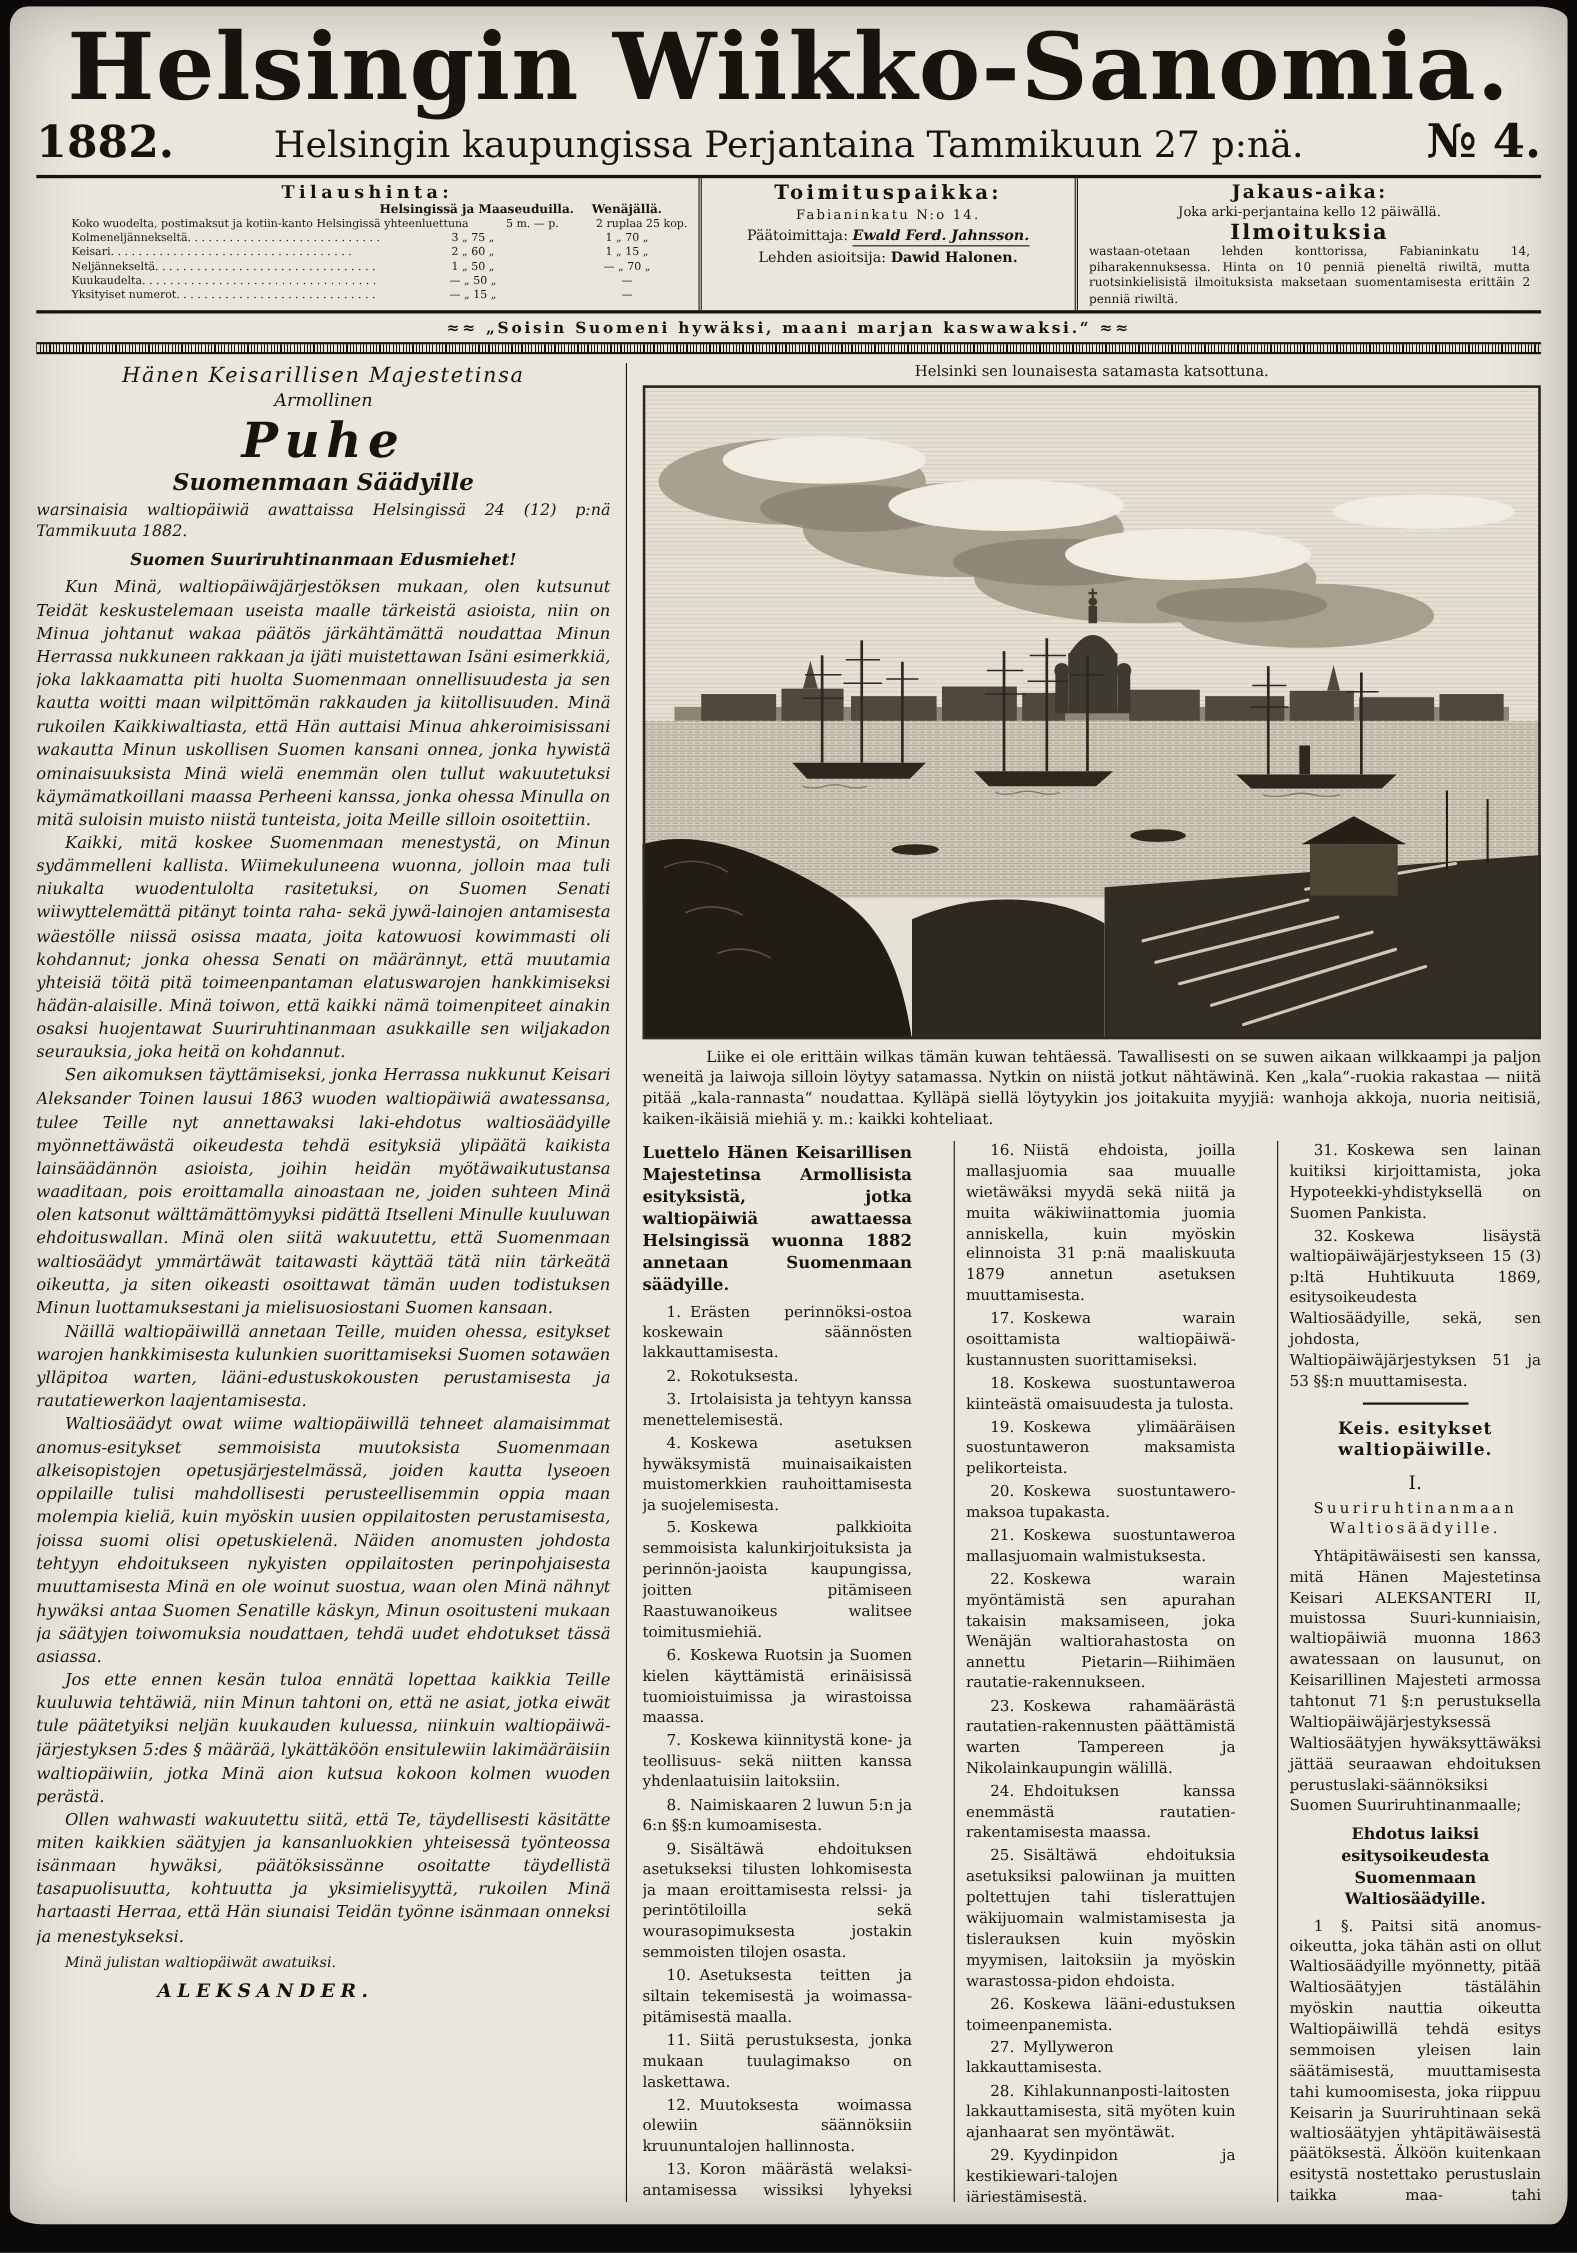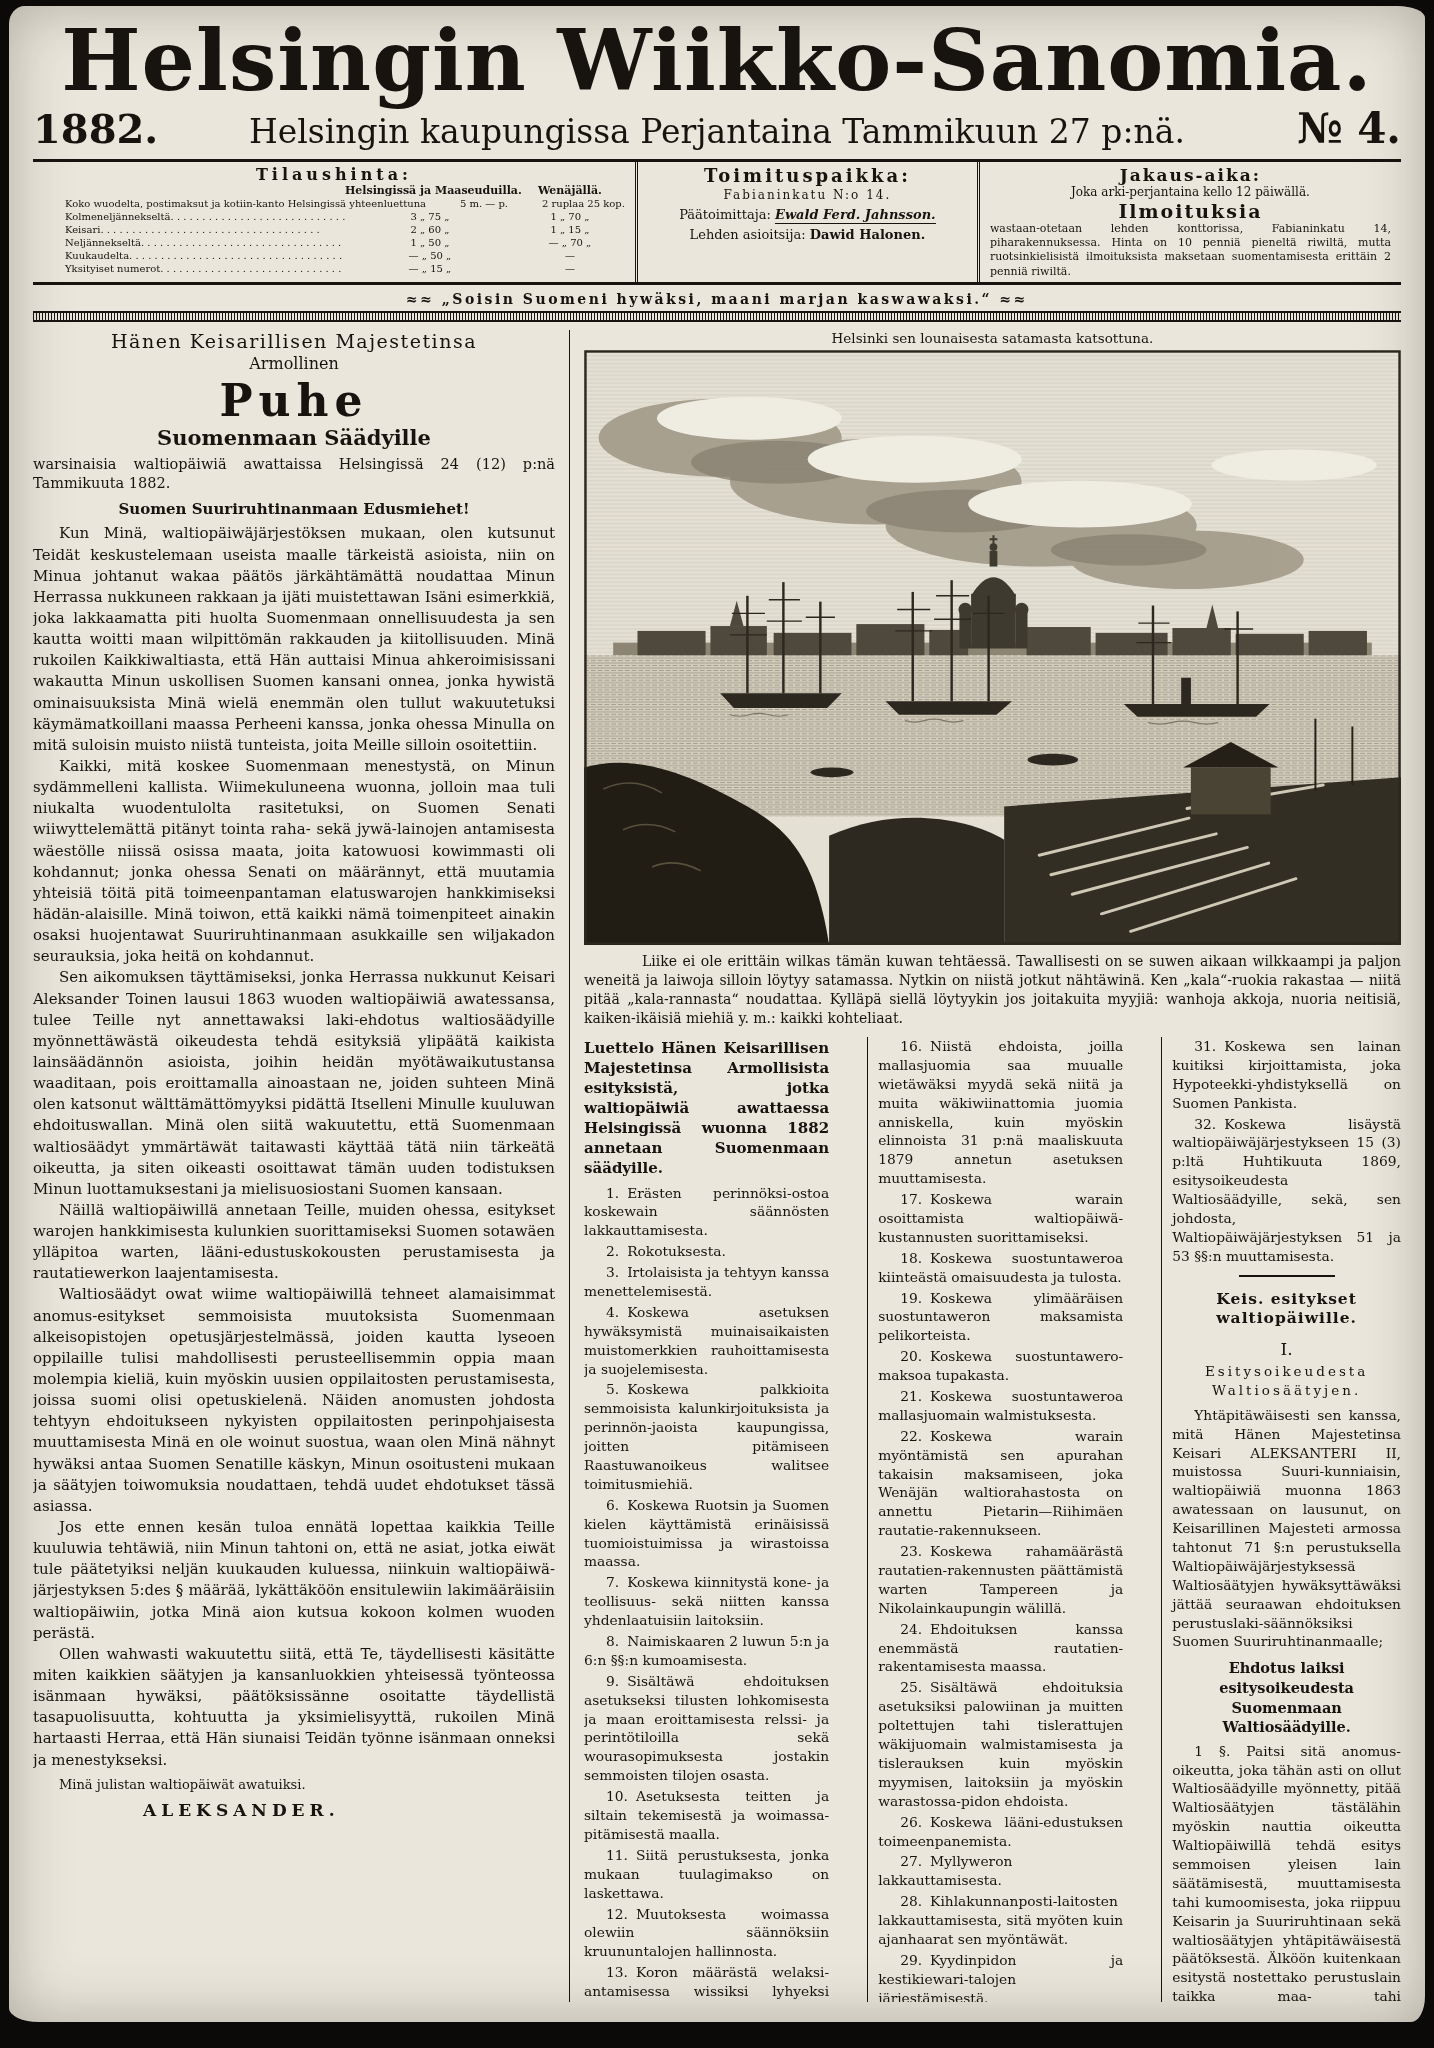--- a/index.html
+++ b/index.html
@@ -46,21 +46,21 @@
   .ads-body{font-size:11px;text-align:justify;line-height:1.3;margin:0;}
   
   .motto{text-align:center;font-size:14px;font-weight:bold;letter-spacing:2.5px;margin:6px 0 4px;}
   .motto::before{content:"≈≈  ";}
   .motto::after{content:"  ≈≈";}
   .thick-rule{height:7px;border-top:2px solid #17140f;border-bottom:2px solid #17140f;
       background:repeating-linear-gradient(90deg,#17140f 0 1px,transparent 1px 3px);}
   
   .main{display:flex;margin-top:8px;height:1672px;overflow:hidden;}
   .col-speech{width:522px;flex:0 0 auto;padding-right:14px;border-right:1.5px solid #17140f;
-              overflow:hidden;}
+              overflow:hidden;font-style:italic;}
   .right-region{flex:1;padding-left:14px;display:flex;flex-direction:column;overflow:hidden;}
   .sp-majesty{text-align:center;font-size:19px;letter-spacing:1.5px;margin:0;}
   .sp-armollinen{text-align:center;font-size:16px;margin:2px 0 0;}
   .sp-puhe{text-align:center;font-size:44px;font-weight:bold;line-height:1;margin:6px 0 2px;letter-spacing:6px;}
   .sp-saadyille{text-align:center;font-size:21px;font-weight:bold;margin:0 0 5px;}
   .sp-intro{font-size:14.5px;text-align:justify;line-height:1.33;margin:0;}
   .sp-salut{text-align:center;font-weight:bold;font-size:15px;margin:7px 0 5px;}
   .sp-p{font-size:15px;line-height:1.41;text-align:justify;text-indent:26px;margin:0;}
   .sp-close{font-size:13px;text-indent:26px;margin:6px 0 0;}
   .sp-sign{font-weight:bold;font-size:17px;letter-spacing:5px;margin:8px 0 0 110px;}
@@ -337,21 +337,21 @@
           <p class="item"><span class="inum">29.</span><span>Kyydinpidon ja kestikiewari-talojen järjestämisestä.</span></p>
           <p class="item"><span class="inum">30.</span><span>Koskewa 20 p:nä Toukokuuta 1878 annetun, weron-maksamista koskewan asetuksen, muuttamisesta.</span></p>
         </div>
 
         <div class="colx col-c">
           <p class="item"><span class="inum">31.</span><span>Koskewa sen lainan kuitiksi kirjoittamista, joka Hypoteekki-yhdistyksellä on Suomen Pankista.</span></p>
           <p class="item"><span class="inum">32.</span><span>Koskewa lisäystä waltiopäiwäjärjestykseen 15 (3) p:ltä Huhtikuuta 1869, esitysoikeudesta Waltiosäädyille, sekä, sen johdosta, Waltiopäiwäjärjestyksen 51 ja 53 §§:n muuttamisesta.</span></p>
           <div class="short-rule"></div>
           <p class="royal-title">Keis. esitykset waltiopäiwille.</p>
           <p class="royal-i">I.</p>
-          <p class="royal-sub">Esitysoikeudesta Waltiosäätyjen.</p>
+          <p class="royal-sub">Suuriruhtinanmaan Waltiosäädyille.</p>
           <p class="royal-p">Yhtäpitäwäisesti sen kanssa, mitä Hänen Majestetinsa Keisari ALEKSANTERI II, muistossa Suuri-kunniaisin, waltiopäiwiä muonna 1863 awatessaan on lausunut, on Keisarillinen Majesteti armossa tahtonut 71 §:n perustuksella Waltiopäiwäjärjestyksessä Waltiosäätyjen hywäksyttäwäksi jättää seuraawan ehdoituksen perustuslaki-säännöksiksi Suomen Suuriruhtinanmaalle;</p>
           <p class="proposal-heading">Ehdotus laiksi esitysoikeudesta Suomenmaan Waltiosäädyille.</p>
           <p class="royal-p">1 §. Paitsi sitä anomus-oikeutta, joka tähän asti on ollut Waltiosäädyille myönnetty, pitää Waltiosäätyjen tästälähin myöskin nauttia oikeutta Waltiopäiwillä tehdä esitys semmoisen yleisen lain säätämisestä, muuttamisesta tahi kumoomisesta, joka riippuu Keisarin ja Suuriruhtinaan sekä waltiosäätyjen yhtäpitäwäisestä päätöksestä. Älköön kuitenkaan esitystä nostettako perustuslain taikka maa- tahi meripuolustuksen järjestämistä koskewan lain eikä myöskään painolain säätämisestä, muuttamisesta tahi kumoomisesta.</p>
 
         </div>
 
       </div>
     </div>
 
   </div>

